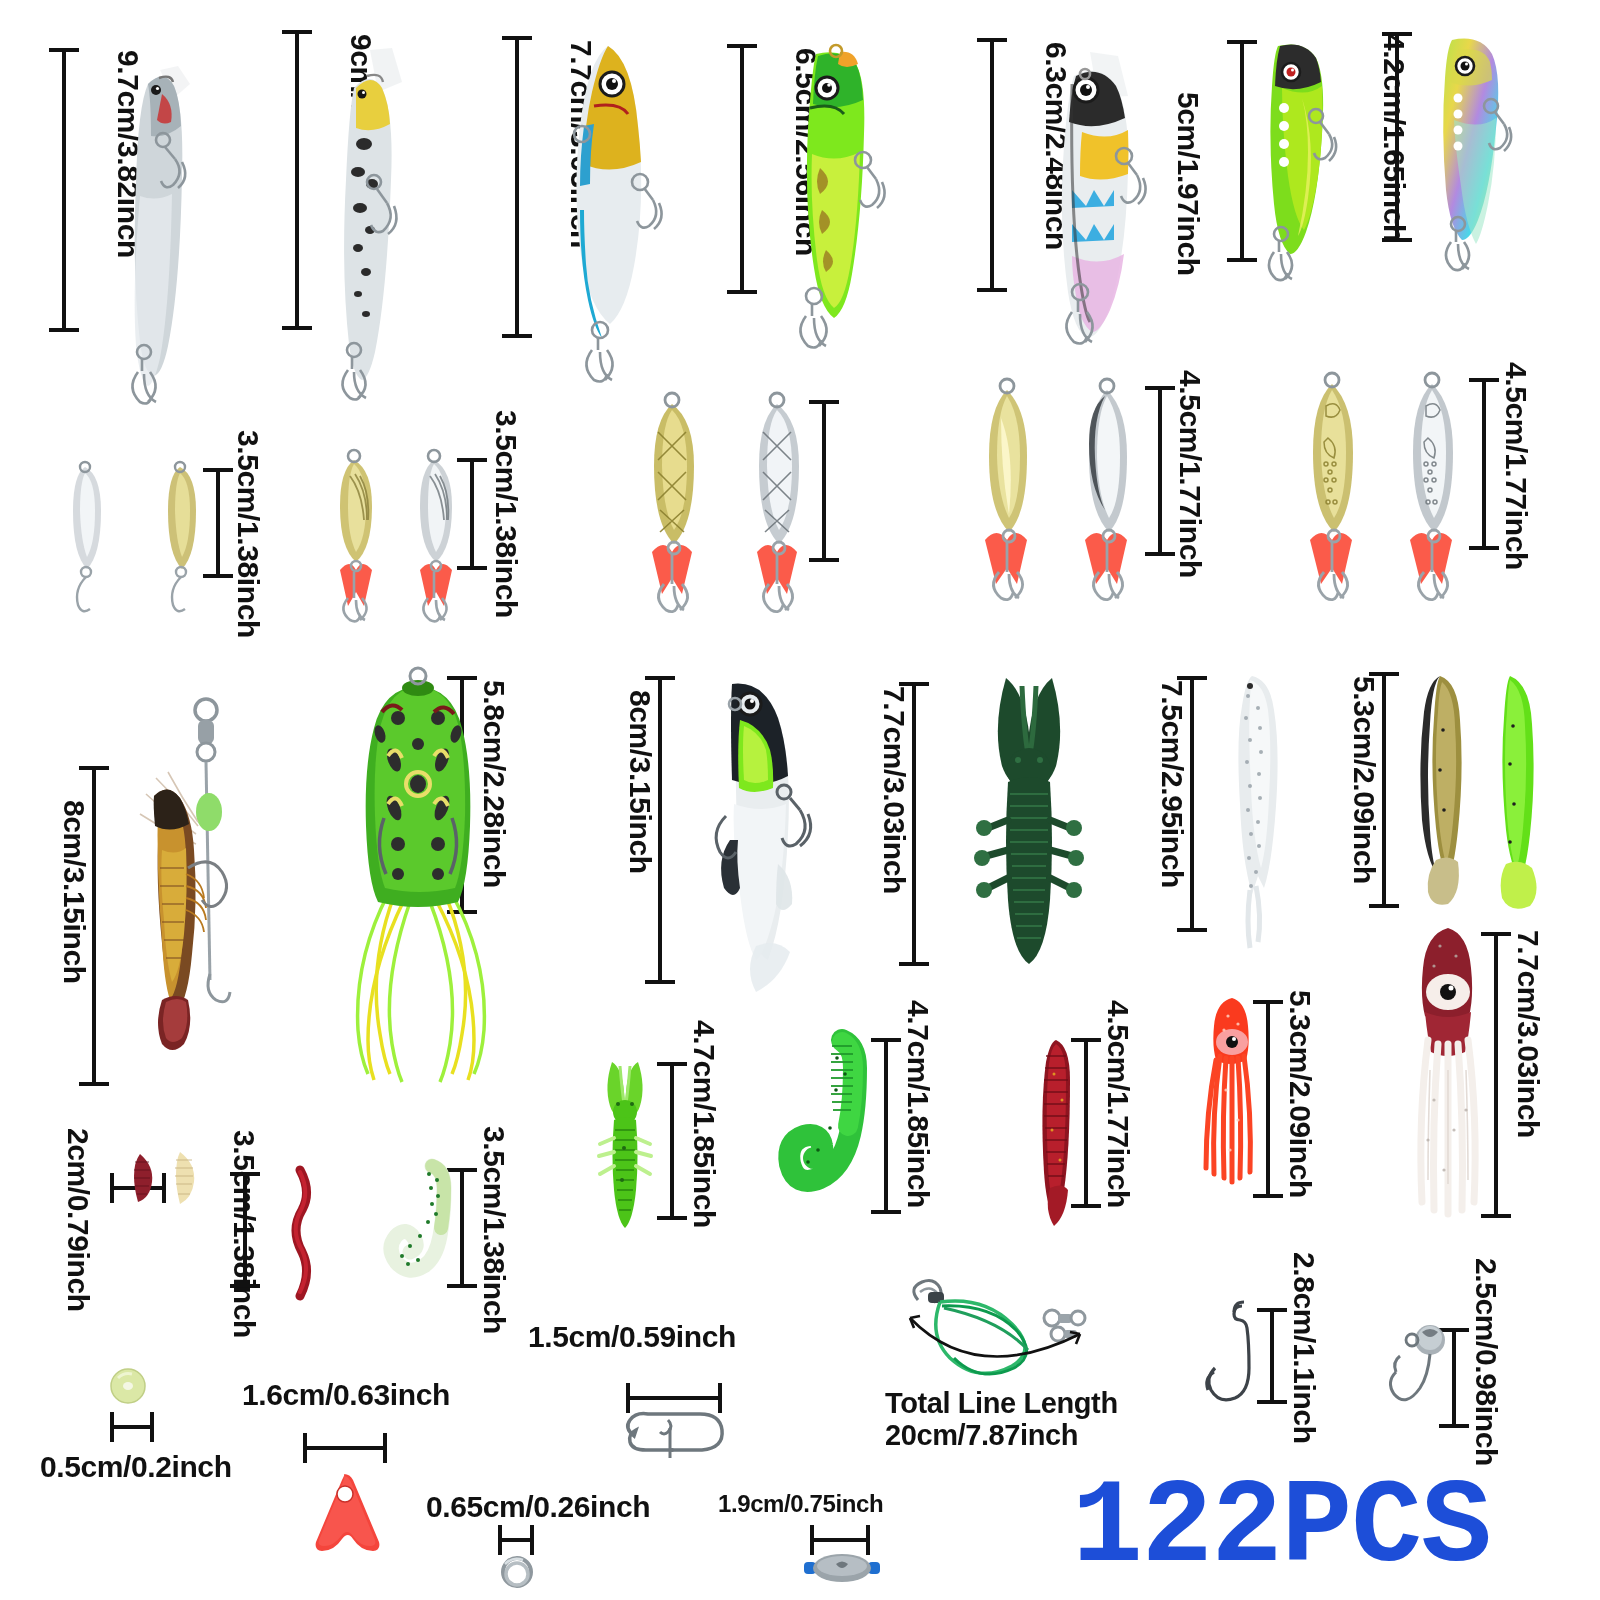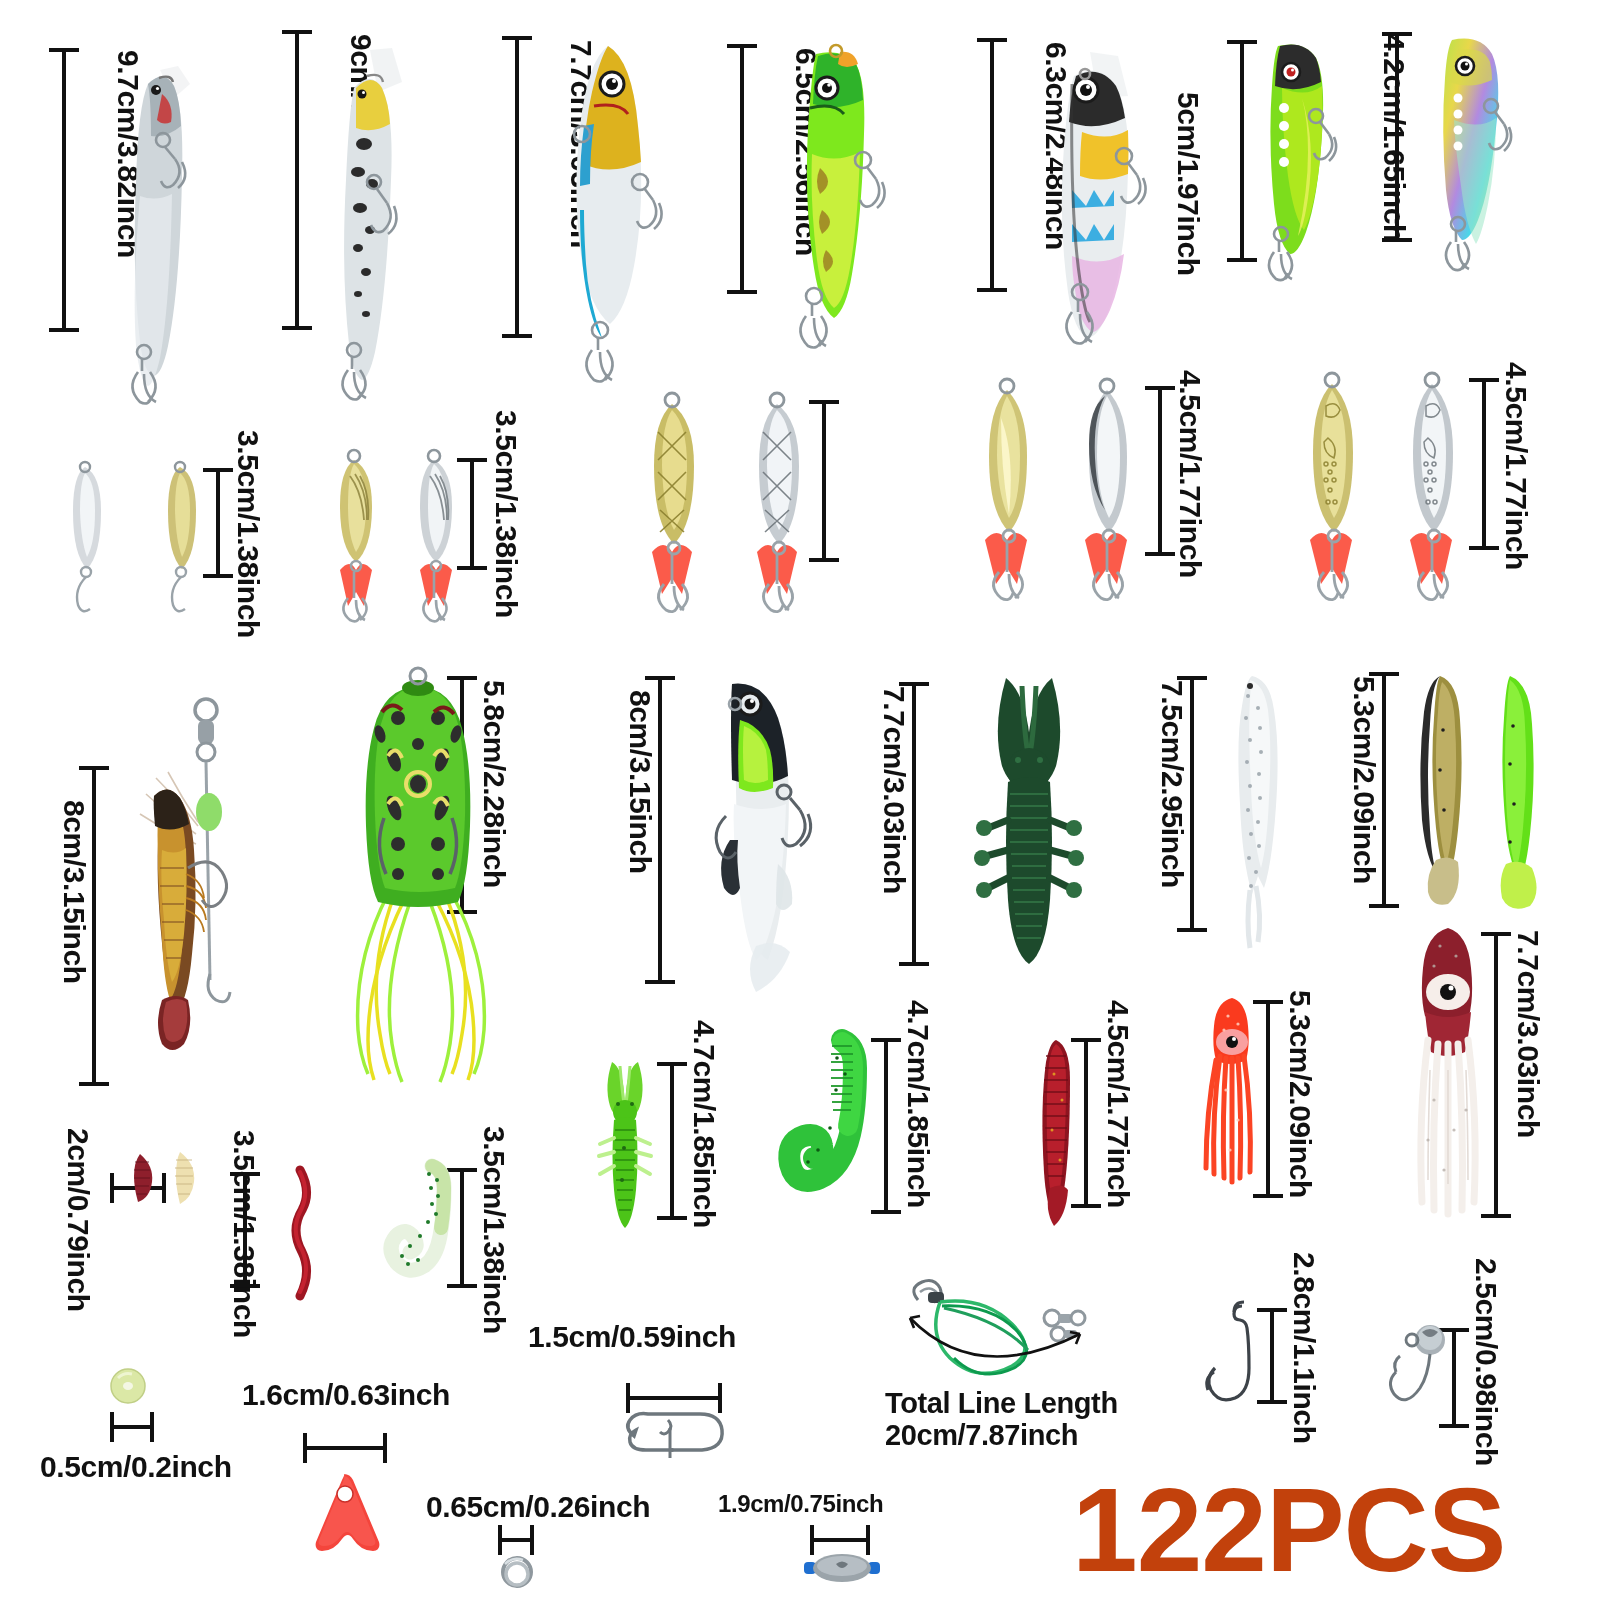--- a/index.html
+++ b/index.html
@@ -38,23 +38,23 @@
   .hbar::before { left: 0; }
   .hbar::after  { right: 0; }
 
   
   .lure { position: absolute; }
   .lure svg { display:block; overflow: visible; }
 
   
   #pcs {
     position:absolute;
-    font-family: Liberation Sans, sans-serif;
+    font-family: Liberation Mono, monospace;
     font-weight: bold;
-    color:#c2410c;
+    color:#1d4ed8;
     letter-spacing: -1px;
   }
 </style>
 </head>
 <body>
 
 <div id="canvas">
 
   <div class="vbar" style="left:62px; top:48px; height:284px;"></div>
   <div class="dim vert" style="left:112px; top:50px; font-size:30px;">9.7cm/3.82inch</div>

